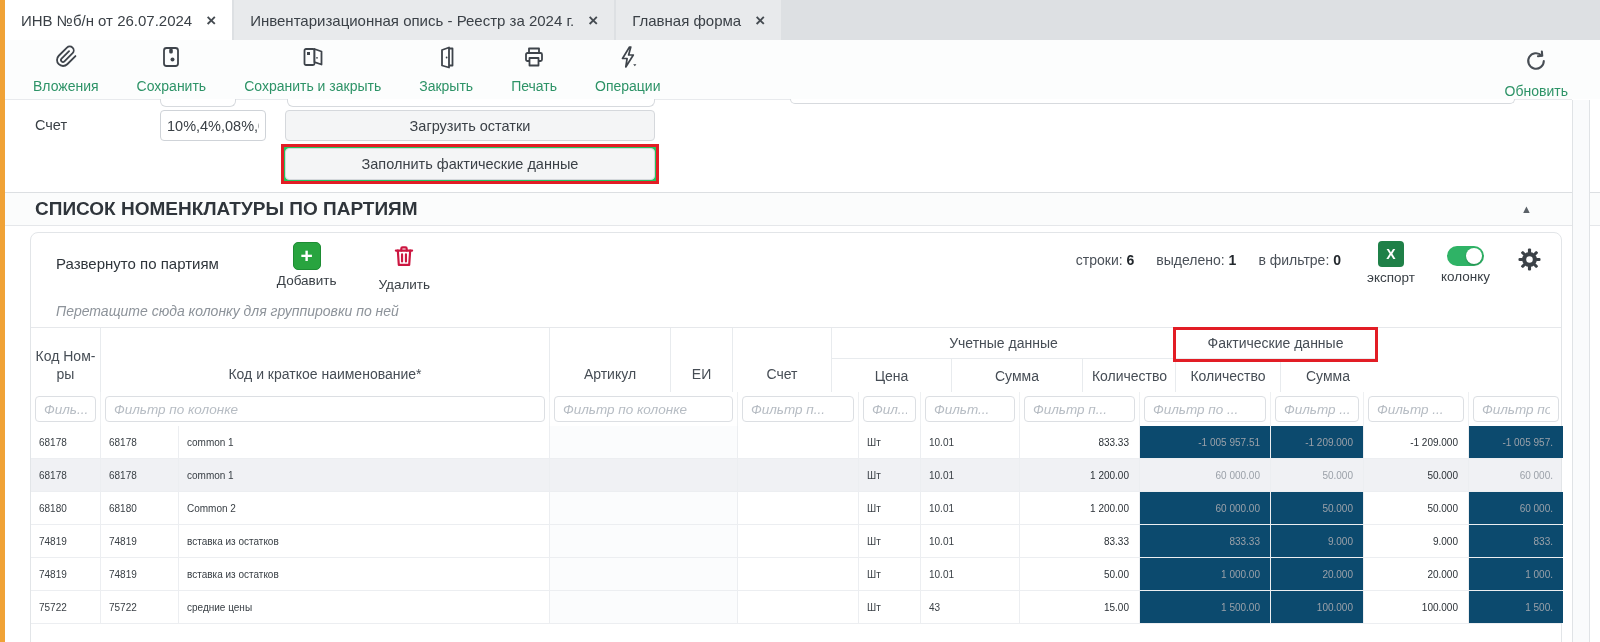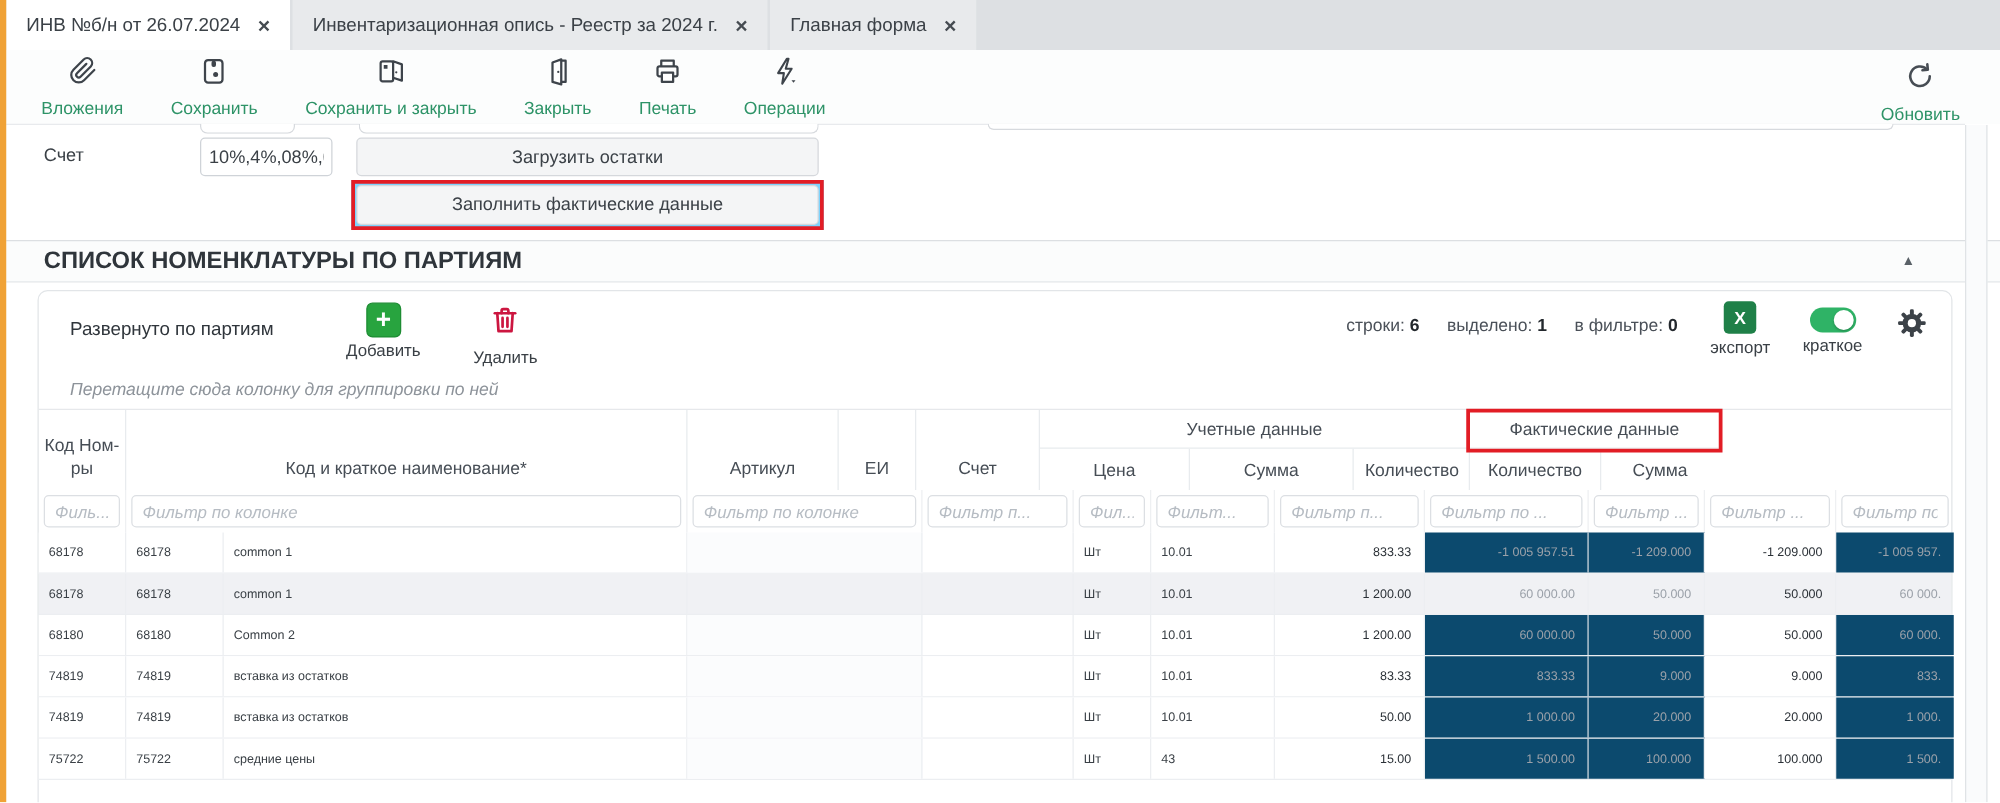--- a/index.html
+++ b/index.html
@@ -26,21 +26,21 @@
   .hline { position:absolute; left:5px; top:99px; width:1567px; height:1px; background:#e8eaed; }
 
   
   .fragment { position:absolute; border:1px solid #d7dade; border-top:none; border-radius:0 0 6px 6px; background:#fff; }
 
   
   .form-label { position:absolute; left:35px; top:117px; font-size:14.5px; color:#3a4046; }
   .form-input { position:absolute; left:160px; top:110px; width:106px; height:31px; border:1px solid #cfd3d8; border-radius:4px; background:#fff; font-size:14.5px; color:#3a4046; padding:0 6px; overflow:hidden; white-space:nowrap; font-family:inherit; }
   .form-btn { width:370px; height:31px; background:#f4f5f6; border:1px solid #d5d8dc; border-radius:4px; font-size:14.5px; color:#3b4147; font-family:inherit; cursor:pointer; }
   .btn1 { position:absolute; left:285px; top:110px; }
-  .red-wrap { position:absolute; left:281px; top:144px; border:3px solid #e21d25; padding:1px; background:#7dd3fc; }
+  .red-wrap { position:absolute; left:281px; top:144px; border:3px solid #e21d25; padding:1px; background:#22c55e; }
   .red-wrap .form-btn { display:block; height:32px; }
 
   
   .section-band { position:absolute; left:5px; top:192px; width:1595px; height:34px; background:#fbfcfc; border-top:1px solid #dcdfe2; border-bottom:1px solid #e5e7ea; display:flex; align-items:center; }
   .section-title { margin-left:30px; font-size:19px; font-weight:700; color:#2f353b; }
   .collapse { position:absolute; right:68px; top:10px; font-size:11px; color:#5a6167; cursor:pointer; }
 
   
   .panel { position:absolute; left:30px; top:232px; width:1532px; height:420px; background:#fff; border:1px solid #e2e5e8; border-radius:8px 8px 0 0; }
   .grid-toolbar { position:relative; height:60px; display:flex; align-items:center; }
@@ -233,21 +233,21 @@
           <span><span>в фильтре:</span> <b>0</b></span>
         </div>
         <div class="icon-stack">
           <div class="excel-box">X</div>
           <span class="cap excel-cap">экспорт</span>
         </div>
         <div class="icon-stack">
           <div class="toggle">
               <div class="knob"></div>
             </div>
-          <span class="cap">краткое</span>
+          <span class="cap">колонку</span>
         </div>
         <div class="gear">
           <span>
             <svg width="27" height="27" viewBox="0 0 24 24">
                 <g fill="#3c4248">
                   <rect x="10.6" y="2.2" width="2.8" height="4.2" rx="1"></rect>
                   <rect x="10.6" y="2.2" width="2.8" height="4.2" rx="1" transform="rotate(45 12 12)"></rect>
                   <rect x="10.6" y="2.2" width="2.8" height="4.2" rx="1" transform="rotate(90 12 12)"></rect>
                   <rect x="10.6" y="2.2" width="2.8" height="4.2" rx="1" transform="rotate(135 12 12)"></rect>
                   <rect x="10.6" y="2.2" width="2.8" height="4.2" rx="1" transform="rotate(180 12 12)"></rect>

